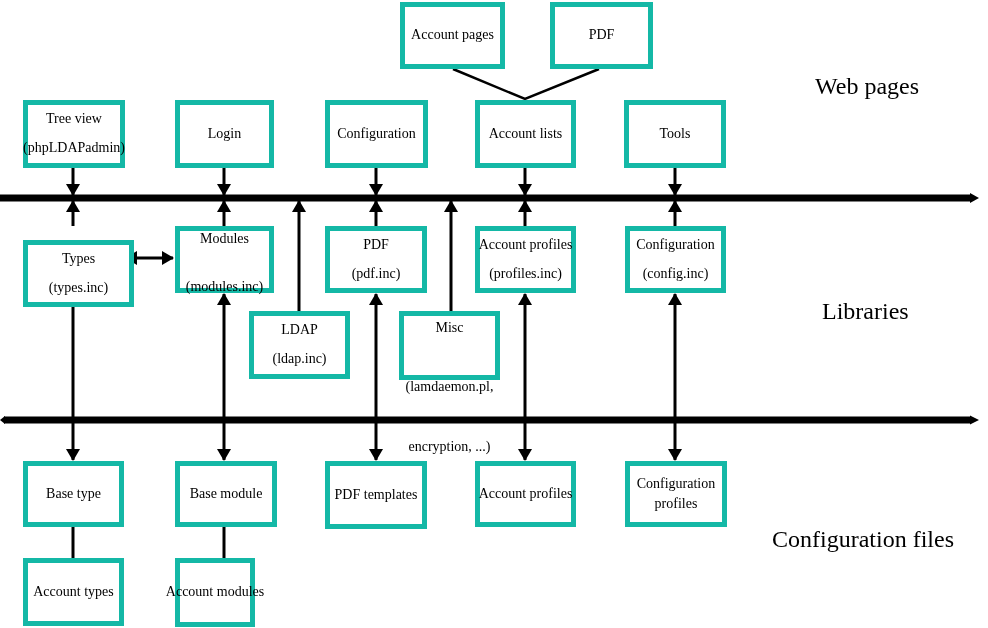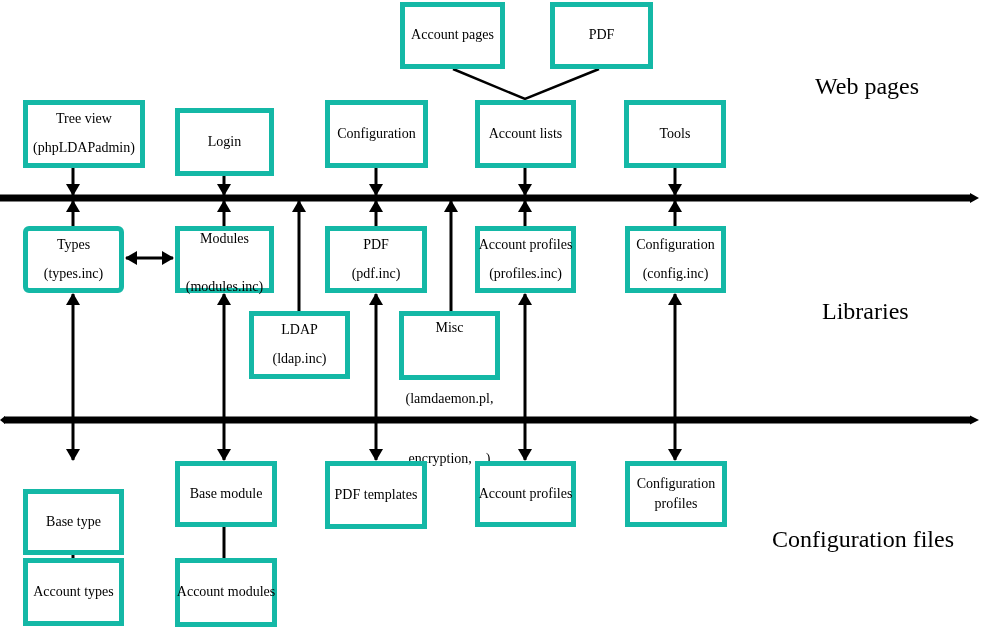--- a/index.html
+++ b/index.html
@@ -14,21 +14,21 @@
     position:absolute; box-sizing:border-box;
     background:#ffffff; border:5px solid #14b8a6;
     display:flex; flex-direction:column; align-items:center;
     font-size:14px; line-height:1.15; text-align:center; white-space:nowrap;
     z-index:2;
   }
   .box span { display:block; }
   .single  { justify-content:center; }
   .spread  { justify-content:space-around; }
   .center2 { justify-content:center; line-height:1.45; }
-  .misc    { justify-content:space-between; padding:4px 0 2px 0;gap:12px; }
+  .misc    { justify-content:space-between; padding:4px 0 2px 0; }
   .misc .tight span { line-height:1.3;margin-top:42px; }
   .section-label {
     position:absolute; font-size:24px; line-height:1.15;
     white-space:nowrap; z-index:2;
   }
 </style>
 </head>
 <body>
 
 <div id="stage">
@@ -89,38 +89,38 @@
   <div class="section-label" style="left:822px; top:298px;">Libraries</div>
   <div class="section-label" style="left:772px; top:526px;">Configuration files</div>
 
   <div class="box single" style="left:400px; top:2px; width:105px; height:67px;">
     <span>Account pages</span>
   </div>
   <div class="box single" style="left:550px; top:2px; width:103px; height:67px;">
     <span>PDF</span>
   </div>
 
-  <div class="box spread" style="left:23px; top:100px; width:122px; height:68px;">
+  <div class="box spread" style="left:23px; top:100px; width:102px; height:68px;">
     <span>Tree view</span>
     <span>(phpLDAPadmin)</span>
   </div>
-  <div class="box single" style="left:175px; top:100px; width:99px; height:68px;margin-top:8px;">
+  <div class="box single" style="left:175px; top:100px; width:99px; height:68px;">
     <span>Login</span>
   </div>
   <div class="box single" style="left:325px; top:100px; width:103px; height:68px;">
     <span>Configuration</span>
   </div>
   <div class="box single" style="left:475px; top:100px; width:101px; height:68px;">
     <span>Account lists</span>
   </div>
   <div class="box single" style="left:624px; top:100px; width:102px; height:68px;">
     <span>Tools</span>
   </div>
 
-  <div class="box spread" style="left:23px; top:226px; width:101px; height:67px;border-radius:6px;">
+  <div class="box spread" style="left:23px; top:240px; width:111px; height:67px;">
     <span>Types</span>
     <span>(types.inc)</span>
   </div>
   <div class="box spread" style="left:175px; top:226px; width:99px; height:67px;gap:32px;">
     <span>Modules</span>
     <span>(modules.inc)</span>
   </div>
   <div class="box spread" style="left:325px; top:226px; width:102px; height:67px;">
     <span>PDF</span>
     <span>(pdf.inc)</span>
@@ -138,37 +138,37 @@
     <span>(ldap.inc)</span>
   </div>
   <div class="box misc" style="left:399px; top:311px; width:101px; height:69px;">
     <span>Misc</span>
     <div class="tight">
       <span>(lamdaemon.pl,</span>
       <span>encryption, ...)</span>
     </div>
   </div>
 
-  <div class="box single" style="left:23px; top:461px; width:101px; height:66px;margin-top:28px;">
+  <div class="box single" style="left:23px; top:461px; width:101px; height:66px;">
     <span>Base type</span>
   </div>
   <div class="box single" style="left:175px; top:461px; width:102px; height:66px;">
     <span>Base module</span>
   </div>
   <div class="box single" style="left:325px; top:461px; width:102px; height:68px;">
     <span>PDF templates</span>
   </div>
   <div class="box single" style="left:475px; top:461px; width:101px; height:66px;">
     <span>Account profiles</span>
   </div>
   <div class="box center2" style="left:625px; top:461px; width:102px; height:66px;">
     <span>Configuration</span>
     <span>profiles</span>
   </div>
 
   <div class="box single" style="left:23px; top:558px; width:101px; height:68px;">
     <span>Account types</span>
   </div>
-  <div class="box single" style="left:175px; top:558px; width:102px; height:69px;">
+  <div class="box single" style="left:175px; top:558px; width:80px; height:69px;">
     <span>Account modules</span>
   </div>
 
 </div>
 
 </body></html>

